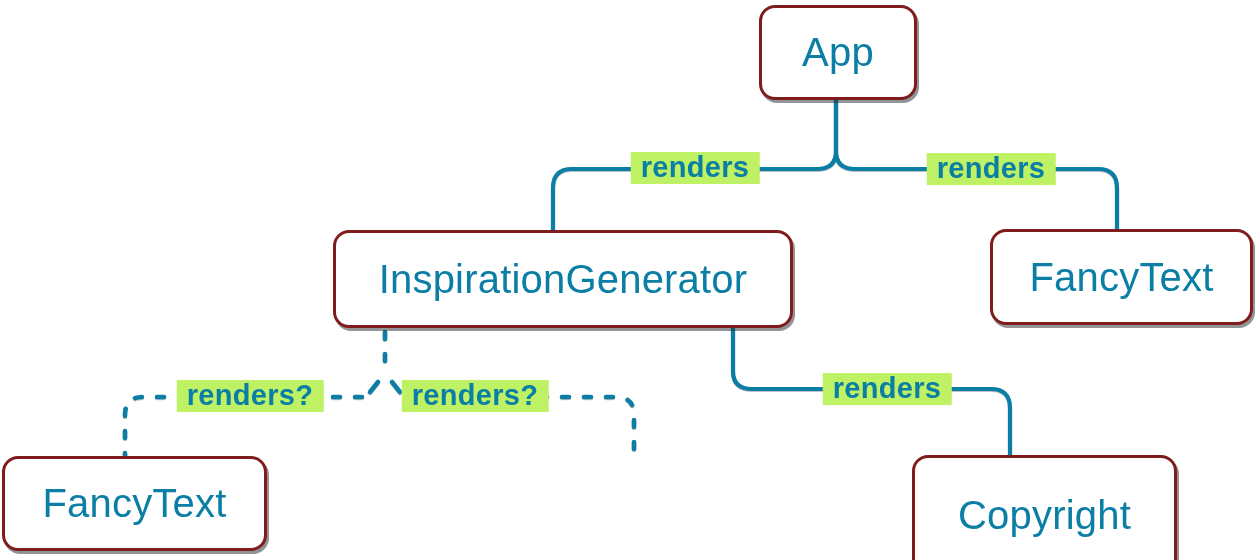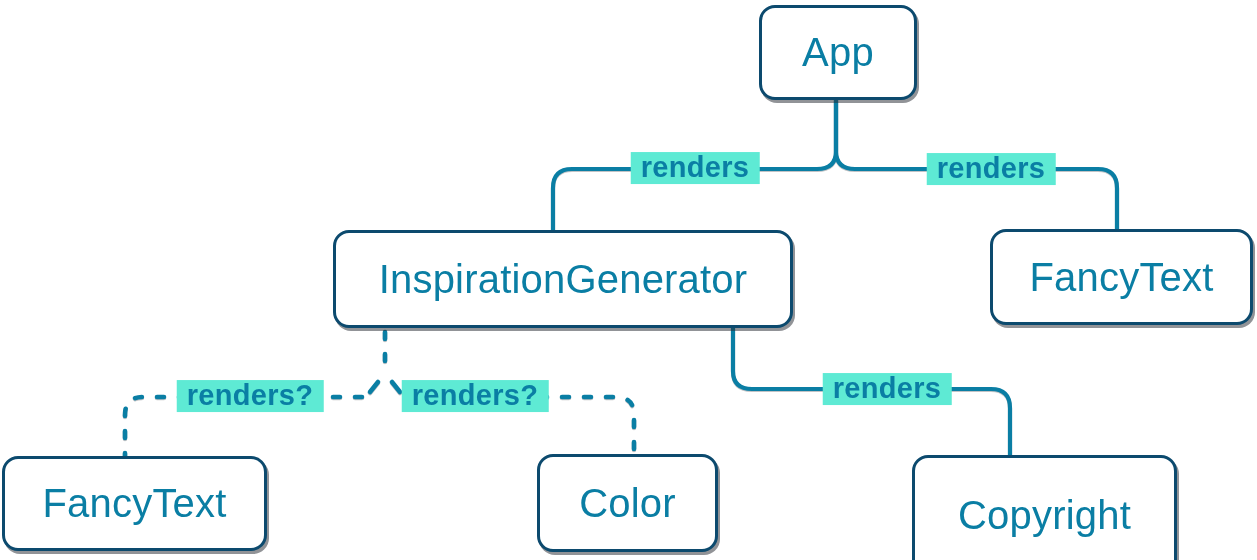--- a/index.html
+++ b/index.html
@@ -24,35 +24,35 @@
     fill: none;
     stroke: #0a7ea4;
   }
   .edges path.solid  { stroke-width: 4.2; stroke-linecap: round; }
   .edges path.dashed { stroke-width: 4.6; stroke-linecap: round; stroke-dasharray: 7 15; }
   .edges path.fork-arm { stroke-width: 4.6; stroke-linecap: round; }
 
   .node {
     position: absolute;
     background: #ffffff;
-    border: 3px solid #0c4a6e;
+    border: 3px solid #7f1d1d;
     border-radius: 16px;
     box-shadow: 2px 3px 0 rgba(35, 39, 47, 0.5);
     display: flex;
     align-items: center;
     justify-content: center;
     color: #0a7ea4;
     font-size: 40px;
     letter-spacing: 0.2px;
   }
 
   .edge-label {
     position: absolute;
     transform: translate(-50%, -50%);
-    background: #5eead4;
+    background: #bef264;
     color: #0a7ea4;
     font-size: 29px;
     font-weight: bold;
     letter-spacing: 0.3px;
     padding: 0 10px;
     line-height: 1.1;
     white-space: nowrap;
   }
 </style>
 </head>
@@ -97,21 +97,18 @@
   </div>
 
   <div class="node" style="left:990px; top:229px; width:263px; height:96px;">
     <span>FancyText</span>
   </div>
 
   <div class="node" style="left:2px; top:456px; width:265px; height:95px;">
     <span>FancyText</span>
   </div>
 
-  <div class="node" style="left:537px; top:454px; width:181px; height:98px;">
-    <span>Color</span>
-  </div>
 
   <div class="node" style="left:912px; top:455px; width:265px; height:120px;">
     <span>Copyright</span>
   </div>
 
 </div>
 
 </body></html>

